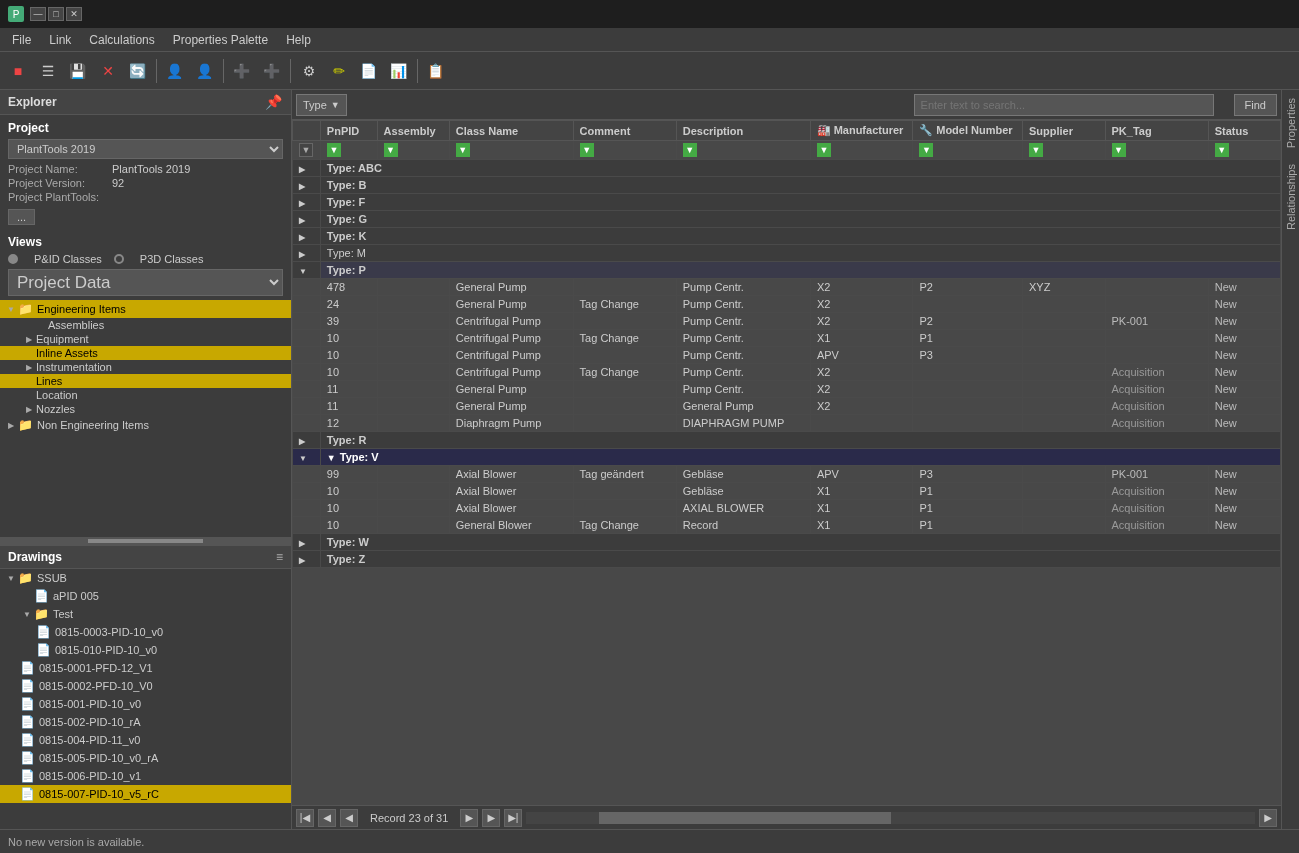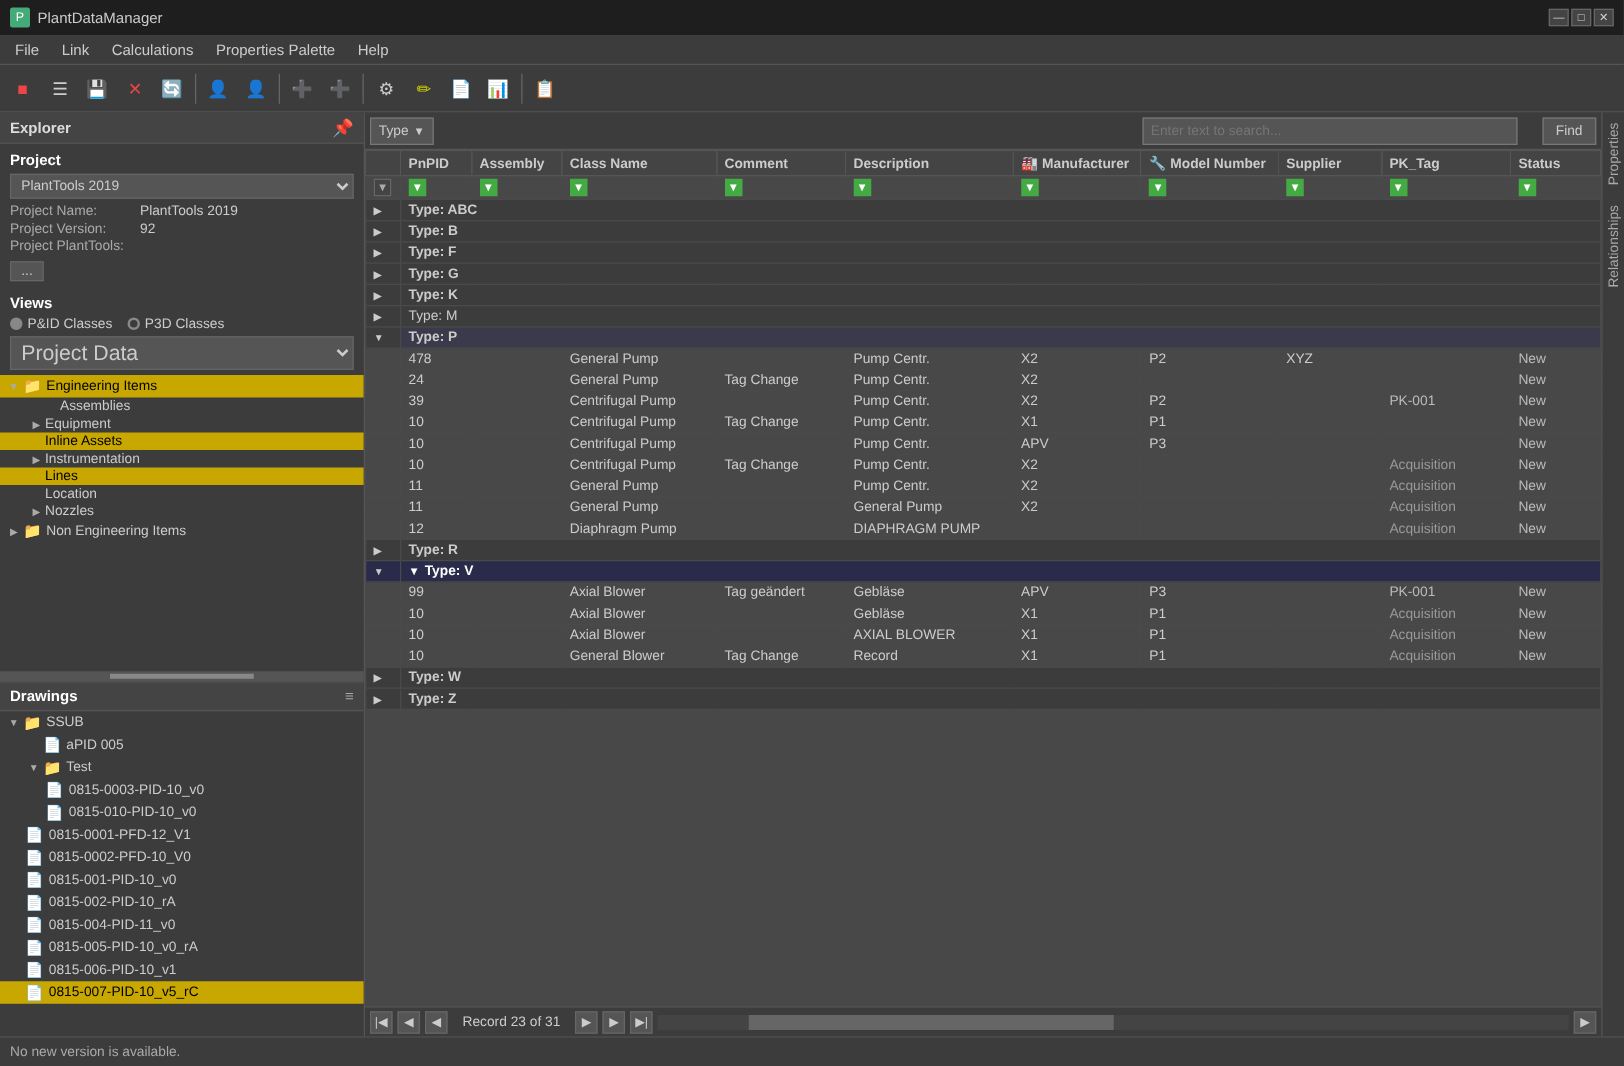--- a/index.html
+++ b/index.html
@@ -35,21 +35,21 @@
     .section-title { color: #fff; font-weight: bold; margin-bottom: 4px; }
     .project-select { width: 100%; background: #555; border: 1px solid #666; color: #ccc; padding: 2px 4px; font-size: 11px; }
     .project-info { margin-top: 4px; }
     .project-info-row { display: flex; gap: 4px; margin-bottom: 2px; color: #ccc; font-size: 11px; }
     .project-info-label { color: #aaa; min-width: 100px; }
     .ellipsis-btn { margin-top: 4px; background: #555; border: 1px solid #666; color: #ccc; padding: 1px 8px; cursor: pointer; font-size: 11px; }
 
     
     .views-section { padding: 4px 8px; }
     .views-row { display: flex; gap: 12px; align-items: center; margin-bottom: 4px; }
-    .radio-item { display: flex; align-items: center; gap: 4px; font-size: 11px; color: #ccc; cursor: pointer; }
+    .radio-item { display: flex; align-items: center; gap: 16px; font-size: 11px; color: #ccc; cursor: pointer; }
     .radio-circle { width: 10px; height: 10px; border-radius: 50%; border: 2px solid #888; background: transparent; }
     .radio-circle.active { background: #888; }
     .views-dropdown { width: 100%; background: #555; border: 1px solid #666; color: #ccc; padding: 2px 4px; font-size: 17px; }
 
     
     #tree-panel { flex: 1; overflow-y: auto; overflow-x: hidden; font-size: 11px; }
     .tree-item { display: flex; align-items: center; padding: 1px 0; cursor: pointer; white-space: nowrap; }
     .tree-arrow { width: 14px; display: inline-flex; align-items: center; justify-content: center; font-size: 8px; color: #aaa; flex-shrink: 0; }
     .tree-icon { width: 16px; height: 16px; margin-right: 3px; flex-shrink: 0; display: flex; align-items: center; justify-content: center; font-size: 12px; }
     .tree-label { color: #ccc; }
@@ -116,21 +116,20 @@
     .col-pktag { width: 100px; }
     .col-status { width: 70px; }
     .selected-type-v { background: #2a2a4a; }
     .selected-type-v td { background: #2a2a4a !important; }
   </style>
 </head>
 <body>
 
 <div id="titlebar">
   <div class="app-icon">P</div>
-  <span class="app-title">PlantDataManager</span>
   <div class="win-controls">
     <div class="win-btn">—</div>
     <div class="win-btn">□</div>
     <div class="win-btn">✕</div>
   </div>
 </div>
 
 <div id="menubar">
   <span class="menu-item">File</span>
   <span class="menu-item">Link</span>

